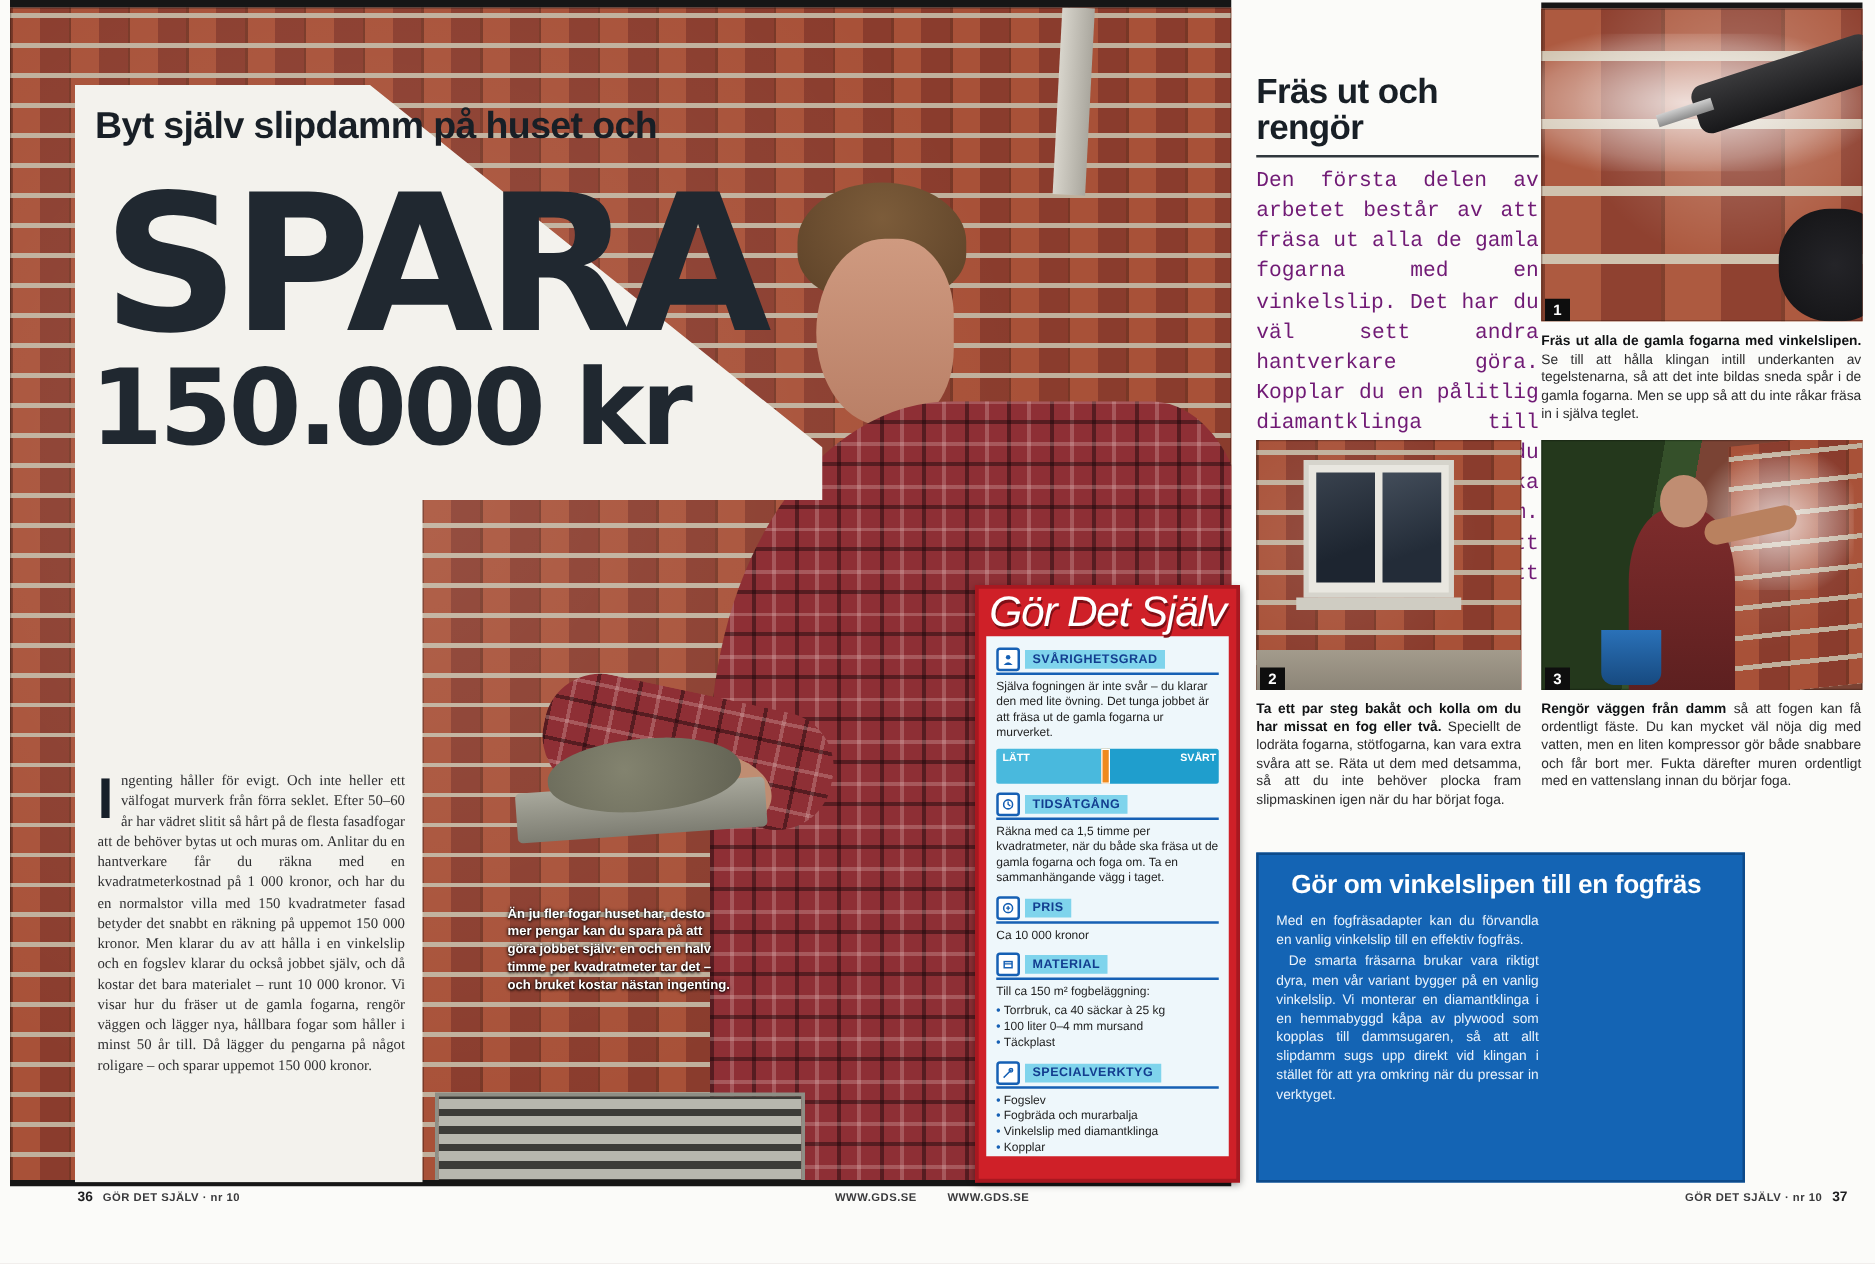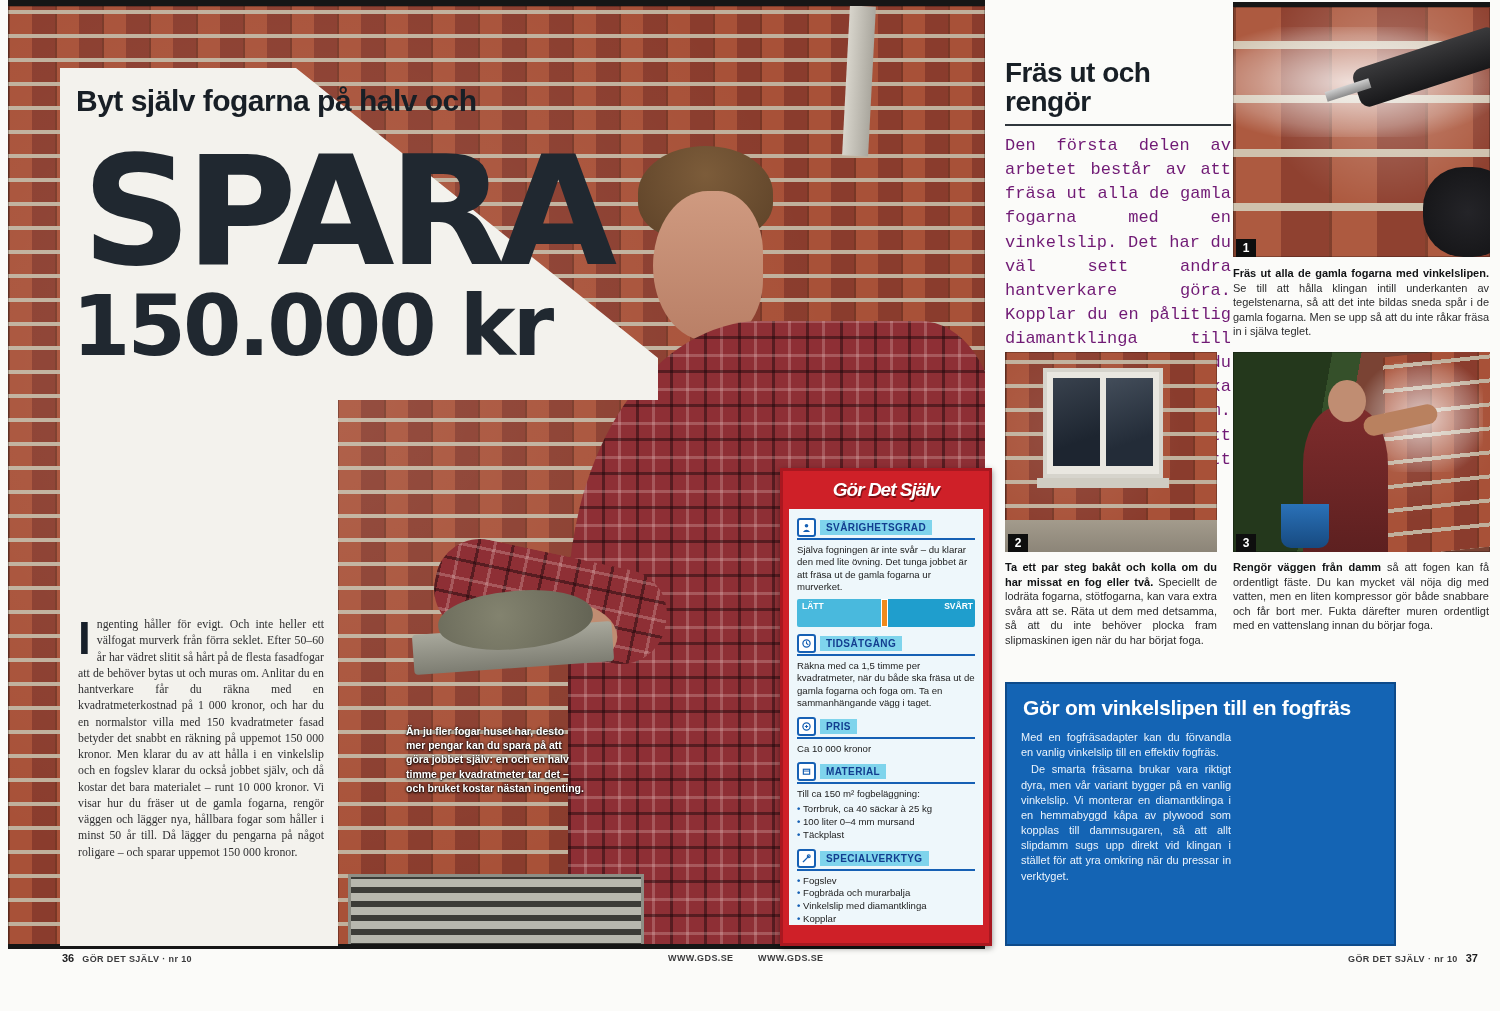--- a/index.html
+++ b/index.html
@@ -45,21 +45,21 @@
   .bodytext{font-family:"Liberation Serif",serif;font-size:11.8px;line-height:1.38;
             text-align:justify;color:#2f2f31;}
   .dropcap{float:left;font-family:"Liberation Sans",sans-serif;font-weight:bold;
            font-size:46px;line-height:.85;padding:3px 6px 0 0;color:#17202a;}
 
   .photo-cap{font-size:10.5px;font-weight:bold;line-height:1.35;color:#fff;
              text-shadow:0 1px 2px #000,0 0 3px #000;}
 
   
   .factbox{background:#cf2028;border:3px solid #a81820;box-shadow:0 2px 6px rgba(0,0,0,.45);}
-  .factbox .logo{font-style:italic;font-weight:bold;font-size:19px;color:#fff;
+  .factbox .logo{font-style:italic;font-weight:normal;font-size:34px;color:#fff;
                  text-shadow:1px 2px 0 #7d1016;letter-spacing:-1px;}
   .fb-panel{background:#eef7fb;}
   .fb-head{display:flex;align-items:center;gap:4px;border-bottom:2px solid #1660b4;
            margin:7px 0 4px 0;padding-bottom:1px;}
   .fb-ico{width:15px;height:15px;border:2px solid #1660b4;border-radius:3px;background:#fff;
           display:flex;align-items:center;justify-content:center;flex:0 0 auto;}
   .fb-title{background:#7fd4ec;color:#123d8f;font-weight:bold;font-size:10px;
             letter-spacing:.4px;padding:2px 6px;}
   .fb-text{font-size:9.6px;line-height:1.3;color:#222;}
   .fb-gauge{position:relative;height:28px;background:linear-gradient(90deg,#49b9dd 0 50%,#1f9ecd 50% 100%);
@@ -113,21 +113,21 @@
     <div class="abs photo-cap" style="left:398px;top:718px;width:180px;">Än ju fler fogar huset har, desto mer pengar kan du spara på att göra jobbet själv: en och en halv timme per kvadratmeter tar det – och bruket kostar nästan ingenting.</div>
   </div>
 
   <div class="abs edge" style="left:8px;top:0;width:977px;height:6px;"></div>
   <div class="abs edge" style="left:8px;top:944px;width:977px;height:5px;"></div>
   <div class="abs edge" style="left:1233px;top:2px;width:257px;height:5px;"></div>
 
   <div class="abs white-block" style="left:8px;top:8px;width:652px;height:938px;
               clip-path:polygon(52px 60px,288px 60px,650px 350px,650px 392px,330px 392px,330px 938px,52px 938px);"></div>
 
-  <div class="abs kicker" style="left:76px;top:84px;width:560px;">Byt själv fogarna på halv och</div>
+  <div class="abs kicker" style="left:76px;top:84px;width:560px;">Byt själv slipdamm på huset och</div>
   <div class="abs mega" style="left:66px;top:136px;margin-left:16px;">SPARA</div>
   <div class="abs mega2" style="left:72px;top:284px;">150.000 kr</div>
 
 
   <div class="abs bodytext" style="left:78px;top:616px;width:246px;">
     <span class="dropcap">I</span><span>ngenting håller för evigt. Och inte heller ett välfogat murverk från förra seklet. Efter 50–60 år har vädret slitit så hårt på de flesta fasadfogar att de behöver bytas ut och muras om. Anlitar du en hantverkare får du räkna med en kvadratmeterkostnad på 1 000 kronor, och har du en normalstor villa med 150 kvadratmeter fasad betyder det snabbt en räkning på uppemot 150 000 kronor. Men klarar du av att hålla i en vinkelslip och en fogslev klarar du också jobbet själv, och då kostar det bara materialet – runt 10 000 kronor. Vi visar hur du fräser ut de gamla fogarna, rengör väggen och lägger nya, hållbara fogar som håller i minst 50 år till. Då lägger du pengarna på något roligare – och sparar uppemot 150 000 kronor.</span>
   </div>
 
   <div class="abs factbox" style="left:780px;top:468px;width:206px;height:472px;">
     <div style="height:38px;display:flex;align-items:center;justify-content:center;">
@@ -250,21 +250,21 @@
     <div class="abs" style="left:95px;top:28px;width:38px;height:42px;background:#c08d72;border-radius:50%;"></div>
     <div class="abs" style="left:130px;top:58px;width:75px;height:20px;background:#b9815f;border-radius:10px;transform:rotate(-12deg);"></div>
     <div class="abs" style="left:48px;top:152px;width:48px;height:44px;background:linear-gradient(180deg,#2a71b8,#174a80);border-radius:0 0 10px 10px;"></div>
     <div class="badge abs" style="left:3px;bottom:0;">3</div>
   </div>
   <div class="abs step-cap" style="left:1233px;top:560px;width:256px;">
     <b>Rengör väggen från damm</b>
     <span>så att fogen kan få ordentligt fäste. Du kan mycket väl nöja dig med vatten, men en liten kompressor gör både snabbare och får bort mer. Fukta därefter muren ordentligt med en vattenslang innan du börjar foga.</span>
   </div>
 
-  <div class="abs bluebox" style="left:1005px;top:682px;width:391px;height:264px;box-sizing:border-box;padding:12px 16px;">
+  <div class="abs bluebox" style="left:1005px;top:682px;width:391px;height:264px;box-sizing:border-box;padding:12px 26px;">
     <div class="bb-title">Gör om vinkelslipen till en fogfräs</div>
     <div class="bb-text" style="position:absolute;left:14px;top:46px;width:210px;">
       <span>Med en fogfräsadapter kan du förvandla en vanlig vinkelslip till en effektiv fogfräs.</span>
       <span class="ind">De smarta fräsarna brukar vara riktigt dyra, men vår variant bygger på en vanlig vinkelslip. Vi monterar en diamantklinga i en hemmabyggd kåpa av plywood som kopplas till dammsugaren, så att allt slipdamm sugs upp direkt vid klingan i stället för att yra omkring när du pressar in verktyget.</span>
     </div>
 
   </div>
 
   <div class="abs" style="left:62px;top:952px;display:flex;gap:8px;align-items:baseline;">
     <span class="folio">36</span>

